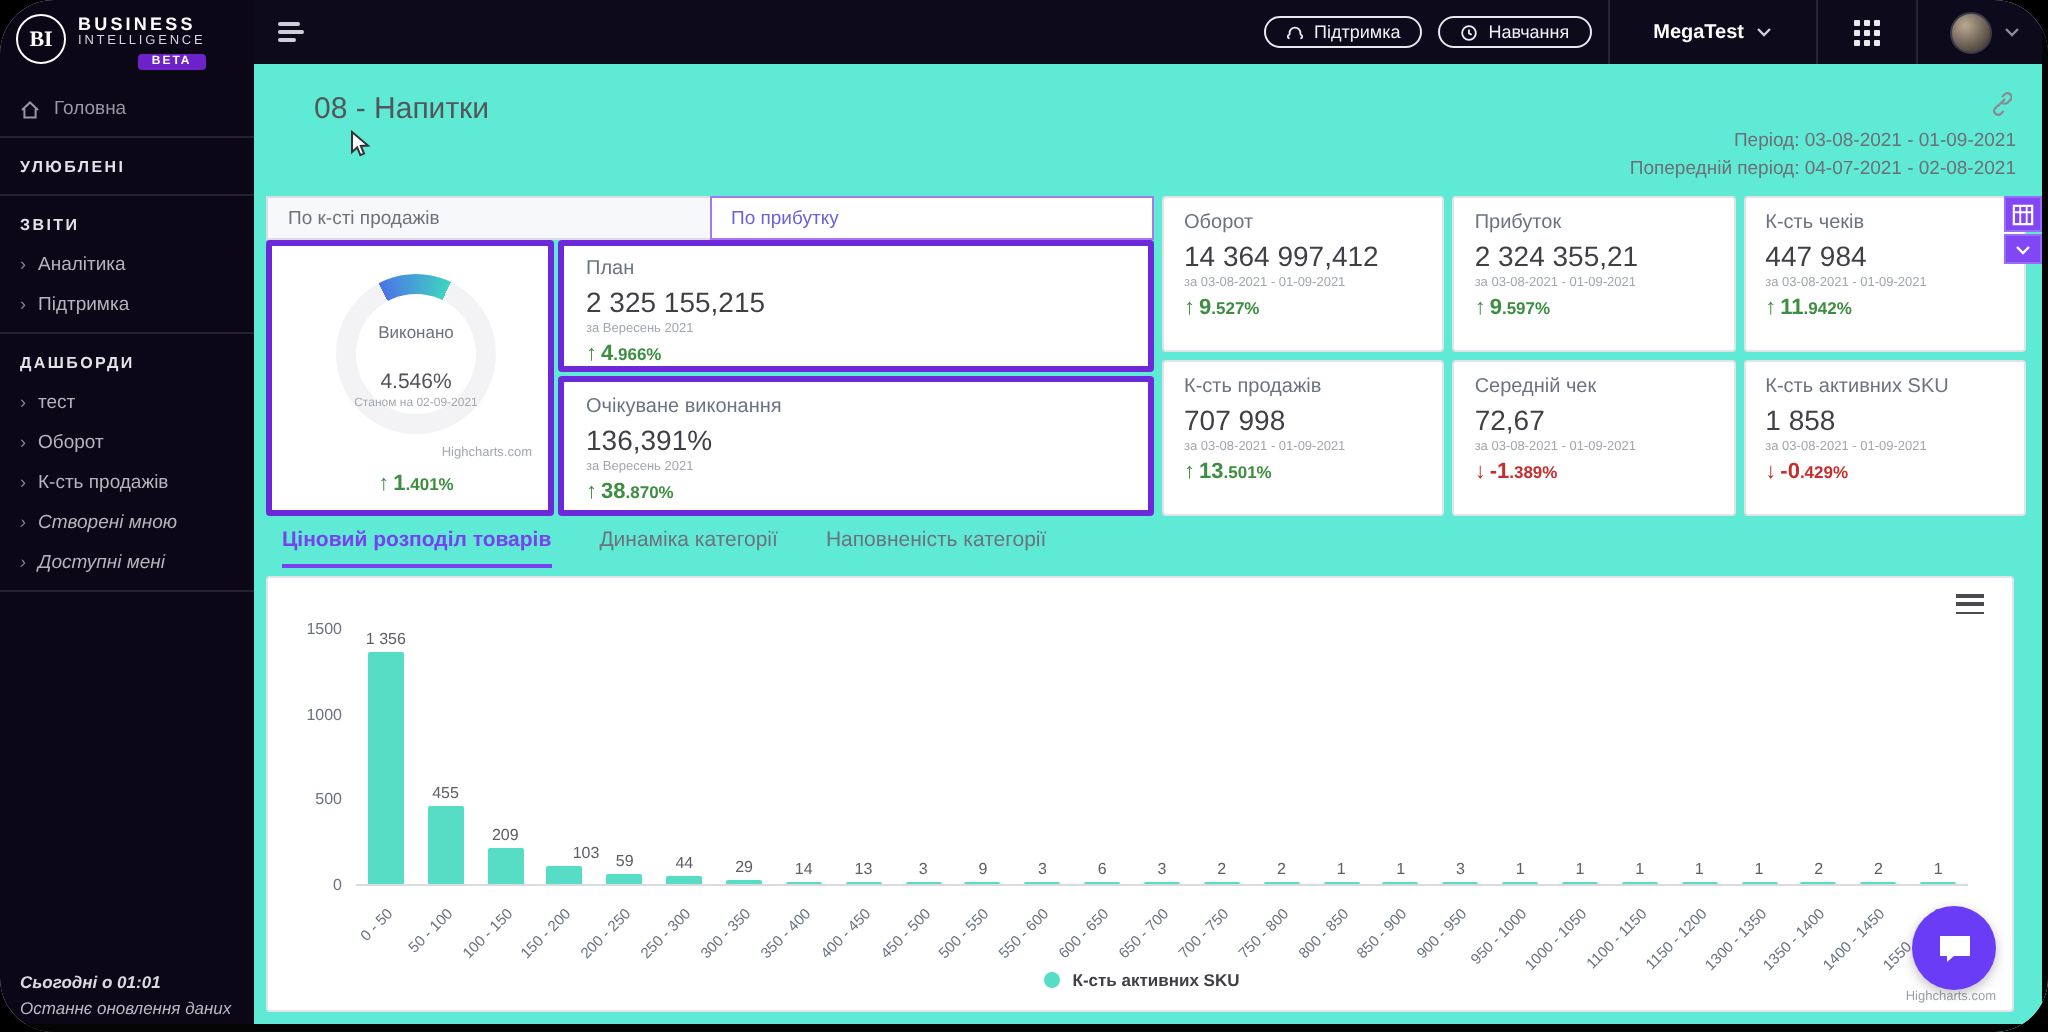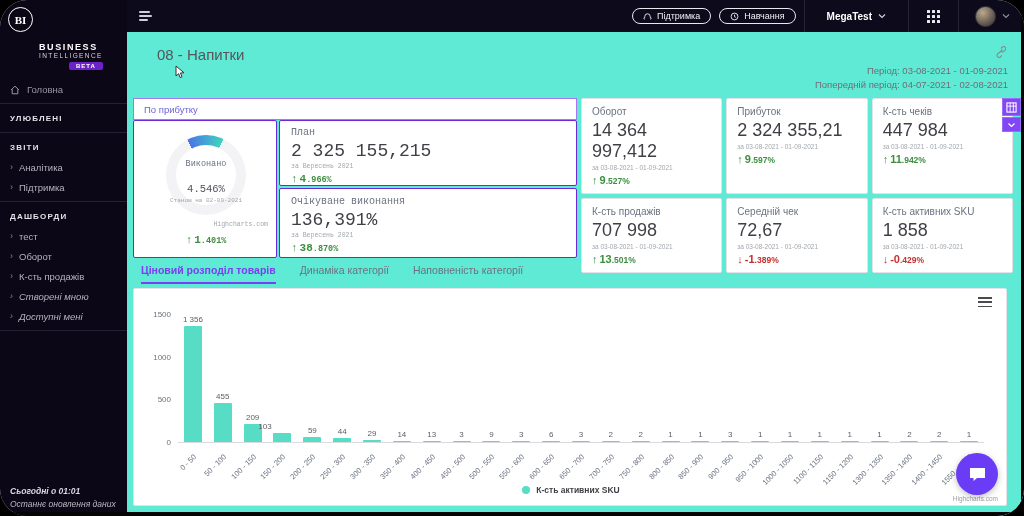--- a/index.html
+++ b/index.html
@@ -6,21 +6,21 @@
   html,body { background:#000; }
   body { font-family:"Liberation Sans", sans-serif; }
   .app { position:relative; width:1024px; height:516px; overflow:hidden; background:#edeff3;border-radius:27px; }
 
   
   .sidebar { position:absolute; left:0; top:0; width:127px; height:516px; background:#0c0716; z-index:6; color:#b4b4bd; }
   .logo { display:flex; align-items:flex-start; gap:6px; padding:7px 8px 6px 8px; }
   .bi-circle { width:25px; height:25px; border:1.6px solid #fff; border-radius:50%; color:#fff;
     font-family:"Liberation Serif", serif; font-weight:bold; font-size:11px; display:flex; align-items:center; justify-content:center; flex:0 0 auto; }
   .brand-lines { display:flex; flex-direction:column; align-items:flex-start; }
-  .brand-1 { color:#fff; font-size:9px; font-weight:bold; letter-spacing:1.6px; line-height:10px;margin-top:35px; }
+  .brand-1 { color:#fff; font-size:9px; font-weight:bold; letter-spacing:1.6px; line-height:10px; }
   .brand-2 { color:#d6d6de; font-size:6.5px; letter-spacing:1.4px; line-height:8px; }
   .beta { align-self:flex-end; margin-top:2px; background:#6d21c9; color:#fff; font-size:6px; font-weight:bold;
     letter-spacing:1px; padding:1px 7px; border-radius:2px; }
   .nav-home { display:flex; align-items:center; gap:7px; padding:8px 10px; color:#9898a2; font-size:9.5px; }
   .sb-section { border-top:1px solid #262132; padding:8px 0 4px 0; }
   .sb-header { color:#e2e2e9; font-size:8px; font-weight:bold; letter-spacing:1.2px; padding:2px 10px 5px 10px; }
   .sb-item { display:flex; align-items:center; gap:6px; padding:4.5px 10px; font-size:9.5px; color:#b4b4bd; cursor:pointer; }
   .sb-item .chev { color:#8a8a96; font-size:9px; line-height:9px; }
   .sb-item.italic { font-style:italic; }
   .sb-enddiv { border-top:1px solid #262132; }
@@ -52,35 +52,35 @@
   .periods { position:absolute; right:16px; top:32px; text-align:right;margin-left:36px; }
   .periods div { font-size:9.5px; color:#6e6e78; line-height:14px; }
 
   
   .metric-tabs { position:absolute; left:6px; top:66px; width:444px; height:22px; display:flex; }
   .mtab { flex:1; background:#f7f8fa; border:1px solid #dcdce4; display:flex; align-items:center; padding-left:10px;
     font-size:9.5px; color:#71717a; cursor:pointer; margin-left:-1px; }
   .mtab:first-child { margin-left:0; }
   .mtab.active { background:#fff; border:1.5px solid #a678f0; color:#6c63d8; z-index:2; }
   .left-cards { position:absolute; left:6px; top:88px; width:444px; height:138px; }
-  .card { background:#fff; border:1px solid #6d28d9; border-radius:2px;font-family:Liberation Mono, monospace; }
+  .card { background:#fff; border:3px solid #6d28d9; border-radius:2px; }
   .gauge-card { position:absolute; left:0; top:0; width:144px; height:138px; }
   .donut { position:absolute; left:32px; top:14px; width:80px; height:80px; border-radius:50%;
     background:conic-gradient(from 332deg, #4b74e8 0deg, #3fd3c0 54deg, #f3f3f6 54deg 360deg); }
   .donut::after { content:""; position:absolute; left:10px; top:10px; width:60px; height:60px; border-radius:50%; background:#fff; }
   .gauge-text { position:absolute; left:0; top:38px; width:144px; text-align:center; z-index:2; }
   .gauge-text .g1 { font-size:8.5px; color:#6b7280; }
   .gauge-text .g2 { font-size:10.5px; color:#52525b; margin-top:14px; }
   .gauge-text .g3 { font-size:6px; color:#a2a7ad; margin-top:2px; }
   .gauge-credit { position:absolute; right:8px; top:100px; font-size:6.5px; color:#a2a7ad; }
   .gauge-delta { position:absolute; left:0; top:110px; width:144px; display:flex; justify-content:center; }
   .plan-card-1 { position:absolute; left:146px; top:0; width:298px; height:66px; padding:6px 11px; }
   .plan-card-2 { position:absolute; left:146px; top:68px; width:298px; height:70px; padding:7px 11px; }
   .c-title { font-size:10px; color:#6b7280; }
-  .c-value { font-size:18px; color:#3f3f46; margin-top:3px; }
+  .c-value { font-size:14px; color:#3f3f46; margin-top:3px; }
   .c-period { font-size:6.5px; color:#a2a7ad; margin-top:2px; }
   .delta { display:flex; align-items:baseline; margin-top:3px; font-weight:bold; }
   .delta .arr { font-size:11px; margin-right:2px; }
   .delta .di { font-size:11px; }
   .delta .df { font-size:8.5px; }
   .delta.up { color:#3e8e41; }
   .delta.down { color:#c62f2f; }
 
   
   .kpi-grid { position:absolute; left:454px; top:66px; width:432px; height:160px;
@@ -243,20 +243,21 @@
       </svg>
     <svg class="link-icon" width="12" height="12" viewBox="0 0 12 12">
         <path d="M5 7 L8.5 3.5 M7 2.5 l1.5 -1.5 a2 2 0 0 1 2.8 2.8 L9.8 5.3 a2 2 0 0 1 -2.8 0 M5 6.7 l-1.5 1.5 a2 2 0 0 0 2.8 2.8 L7.8 9.5" fill="none" stroke="#8a8a92" stroke-width="1.1"></path>
       </svg>
     <div class="periods">
       <div>Період: 03-08-2021 - 01-09-2021</div>
       <div>Попередній період: 04-07-2021 - 02-08-2021</div>
     </div>
 
     <div class="metric-tabs" id="metric-tabs">
+        <div class="mtab">По к-сті продажів</div>
         <div class="mtab active">По прибутку</div>
       </div>
 
     <div class="left-cards">
       <div class="card gauge-card">
         <div class="donut"></div>
         <div class="gauge-text">
           <div class="g1">Виконано</div>
           <div class="g2">4.546%</div>
           <div class="g3">Станом на 02-09-2021</div>
@@ -390,21 +391,21 @@
           <div class="bar" style="left: 5.92593px; width: 18px; height: 116px; background: rgb(87, 220, 197);"></div>
           <div class="blabel" style="left: -5.07407px; top: 0px;">1 356</div>
           <div class="xlab" style="left: -73.0741px; top: 136px;">0 - 50</div>
           <div class="bar" style="left: 35.7778px; width: 18px; height: 39px; background: rgb(87, 220, 197);"></div>
           <div class="blabel" style="left: 24.7778px; top: 77px;">455</div>
           <div class="xlab" style="left: -43.2222px; top: 136px;">50 - 100</div>
           <div class="bar" style="left: 65.6296px; width: 18px; height: 18px; background: rgb(87, 220, 197);"></div>
           <div class="blabel" style="left: 54.6296px; top: 98px;">209</div>
           <div class="xlab" style="left: -13.3704px; top: 136px;">100 - 150</div>
           <div class="bar" style="left: 95.4815px; width: 18px; height: 9px; background: rgb(87, 220, 197);"></div>
-          <div class="blabel" style="left: 67px; top: 107px;">103</div>
+          <div class="blabel" style="left: 95px; top: 107px;">103</div>
           <div class="xlab" style="left: 16.4815px; top: 136px;">150 - 200</div>
           <div class="bar" style="left: 125.333px; width: 18px; height: 5px; background: rgb(87, 220, 197);"></div>
           <div class="blabel" style="left: 114.333px; top: 111px;">59</div>
           <div class="xlab" style="left: 46.3333px; top: 136px;">200 - 250</div>
           <div class="bar" style="left: 155.185px; width: 18px; height: 4px; background: rgb(87, 220, 197);"></div>
           <div class="blabel" style="left: 144.185px; top: 112px;">44</div>
           <div class="xlab" style="left: 76.1852px; top: 136px;">250 - 300</div>
           <div class="bar" style="left: 185.037px; width: 18px; height: 2px; background: rgb(87, 220, 197);"></div>
           <div class="blabel" style="left: 174.037px; top: 114px;">29</div>
           <div class="xlab" style="left: 106.037px; top: 136px;">300 - 350</div>

